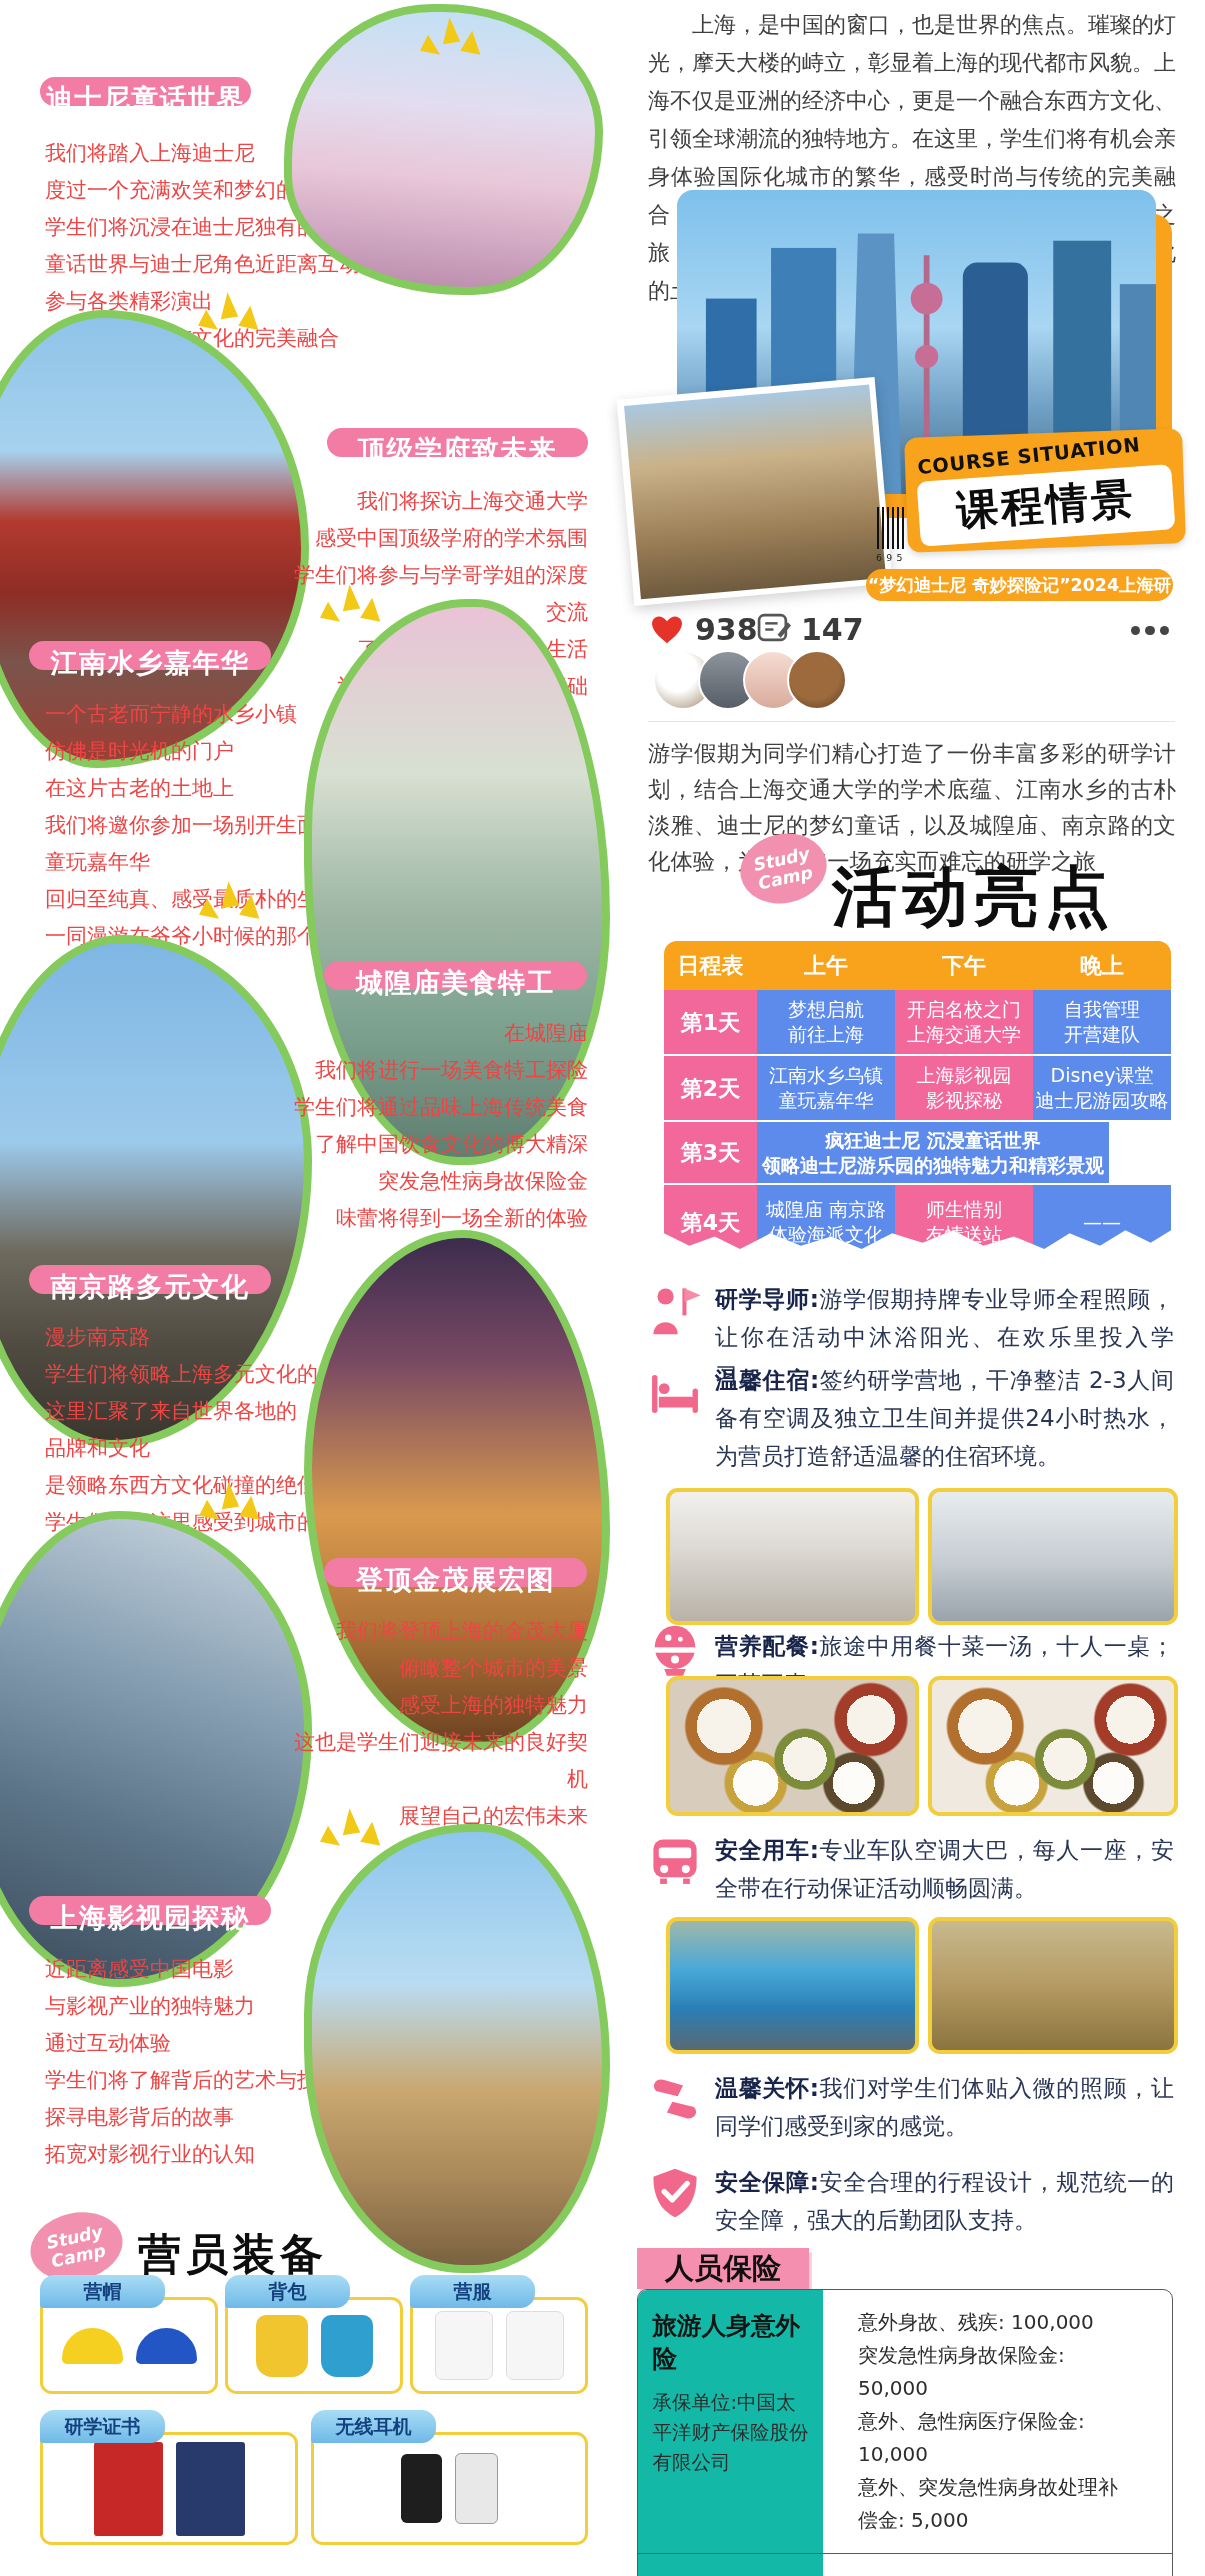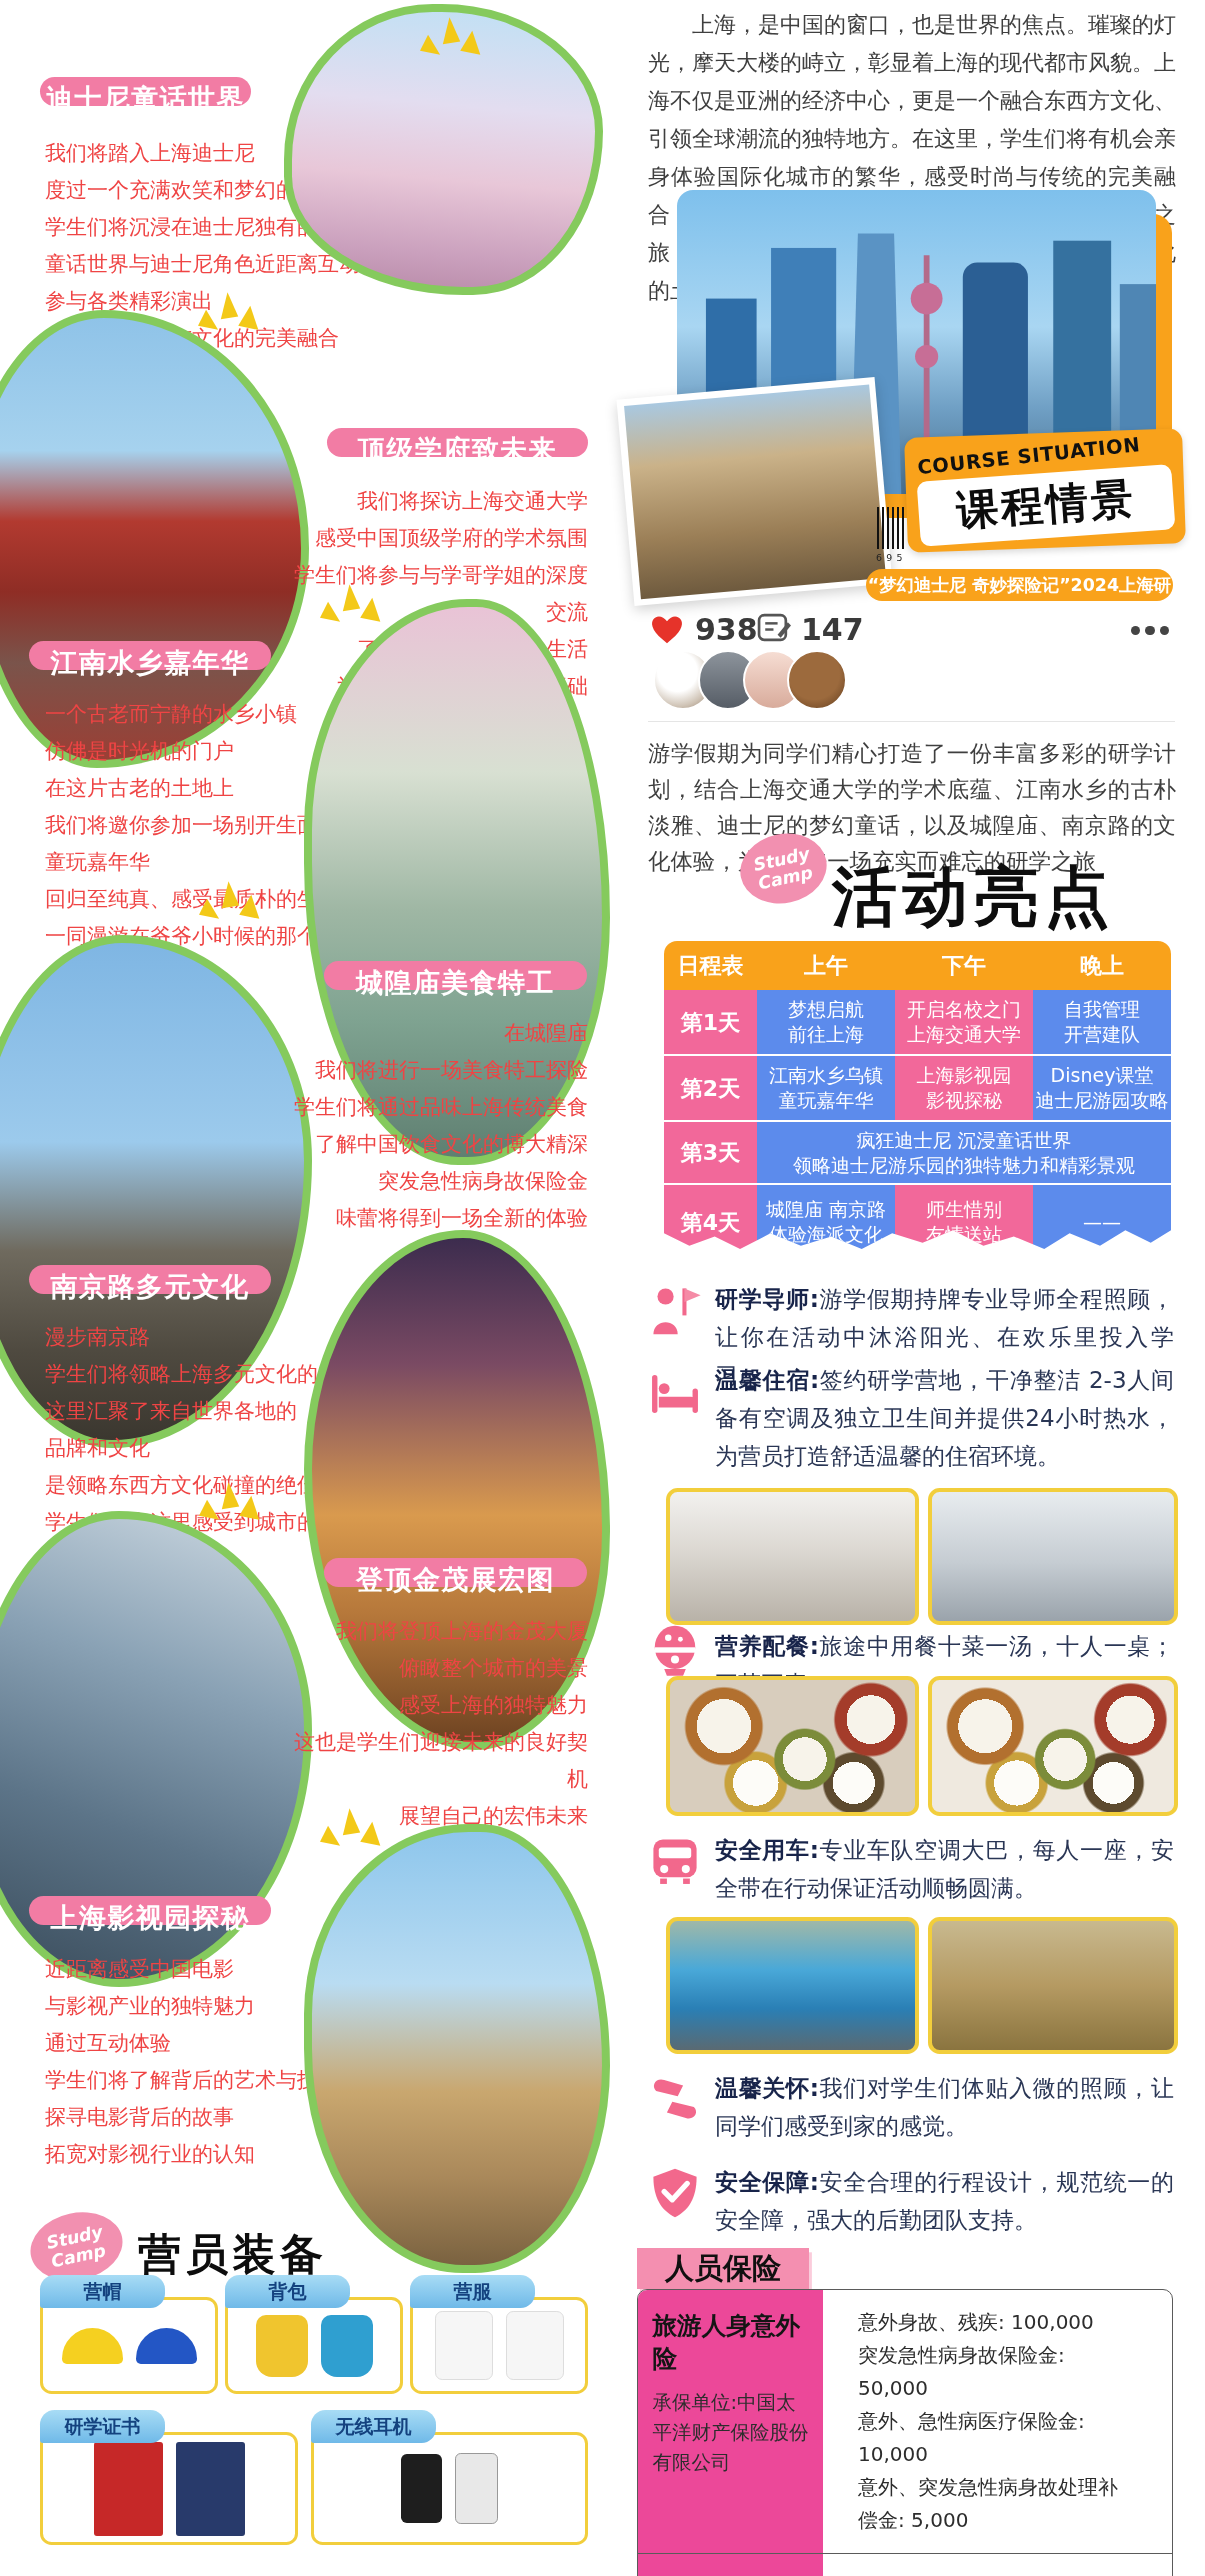--- a/index.html
+++ b/index.html
@@ -71,21 +71,21 @@
   .schedule{position:absolute;overflow:hidden;
     clip-path:polygon(0 0,100% 0,100% 93%,96% 97%,91% 93%,86% 98%,80% 94%,75% 99%,69% 95%,63% 98%,57% 93%,51% 97%,45% 94%,39% 99%,33% 95%,27% 98%,21% 94%,15% 99%,10% 95%,5% 98%,0 94%);}
   .sch-head{display:flex;background:#F9A21B;color:#fff;font-weight:800;font-size:22px;
     height:49px;align-items:center;text-align:center;border-radius:13px 13px 0 0;}
   .sch-row{display:flex;border-top:2.2px dashed rgba(255,255,255,.9);}
   .cell{display:flex;align-items:center;justify-content:center;text-align:center;
     color:#fff;font-size:19px;line-height:25px;white-space:pre-line;}
   .day{background:#F2689A;font-weight:800;font-size:22px;}
   .c-blue{background:#5C8BEC;}
   .c-pink{background:#F2689A;}
-  .w-day{width:93px;} .w-c{width:138px;} .w-span{width:414px;}
+  .w-day{width:93px;} .w-c{width:138px;} .w-span{width:352px;font-weight:bold;}
 
   
   .f-icon{position:absolute;width:54px;height:54px;}
   .f-text{position:absolute;font-size:23px;line-height:38px;color:#2a3655;text-align:justify;}
   .f-text b{font-weight:900;color:#18244a;}
   .photo-card{position:absolute;border:4.3px solid #F2CE3C;border-radius:11.6px;overflow:hidden;background:#fff;}
   .ph-room1{background:linear-gradient(180deg,#f2f1ef 0%,#dcd8d2 45%,#b8b2a8 100%);}
   .ph-room2{background:linear-gradient(180deg,#e8ecef 0%,#c5ccd2 55%,#9aa3ab 100%);}
   .ph-food1{background:#d8cdbd;}
   .ph-food2{background:#efe9df;}
@@ -98,21 +98,21 @@
       radial-gradient(circle at 75% 78%,#fdfcf8 0 10%,#5d4a2e 10% 14%,transparent 15%);}
   .ph-bus1{background:linear-gradient(180deg,#9fb8a8 0%,#49a8d8 38%,#2a7fb5 68%,#5a6a72 100%);}
   .ph-bus2{background:linear-gradient(180deg,#c8b98f 0%,#b59a62 50%,#8a743f 100%);}
 
   
   .ins-banner{position:absolute;background:#F48FB0;color:#101010;font-weight:900;
     font-size:29px;text-align:center;line-height:41px;box-shadow:2.9px 4.3px 0 rgba(244,143,176,.45);}
   .ins-card{position:absolute;border:1.4px solid #5a5a5a;border-radius:10px;overflow:hidden;background:#fff;}
   .ins-row{display:flex;}
   .ins-row + .ins-row{border-top:1.4px solid #5a5a5a;}
-  .ins-left{width:185px;background:#ec4899;padding:19px 14.5px;box-sizing:border-box;}
+  .ins-left{width:185px;background:#14b8a6;padding:19px 14.5px;box-sizing:border-box;}
   .ins-name{font-size:24.6px;font-weight:900;color:#151515;margin-bottom:13px;}
   .ins-insurer{font-size:19.5px;line-height:30px;color:#2d2d2d;}
   .ins-right{flex:1;padding:16px 35px;box-sizing:border-box;}
   .ins-right div{font-size:20px;line-height:33px;color:#2d2d2d;}
 
   
   .equip-card{position:absolute;border:3.6px solid #F2CE3C;border-radius:11.6px;background:#fff;}
   .equip-tab{position:absolute;top:-24.6px;left:-2.9px;height:33px;min-width:87px;padding:0 19px;
     background:linear-gradient(180deg,#A8DCF5,#6FB9E8);border-radius:14.5px 14.5px 14.5px 2.9px;
     color:#14427F;font-weight:900;font-size:19px;line-height:33px;text-align:center;}

